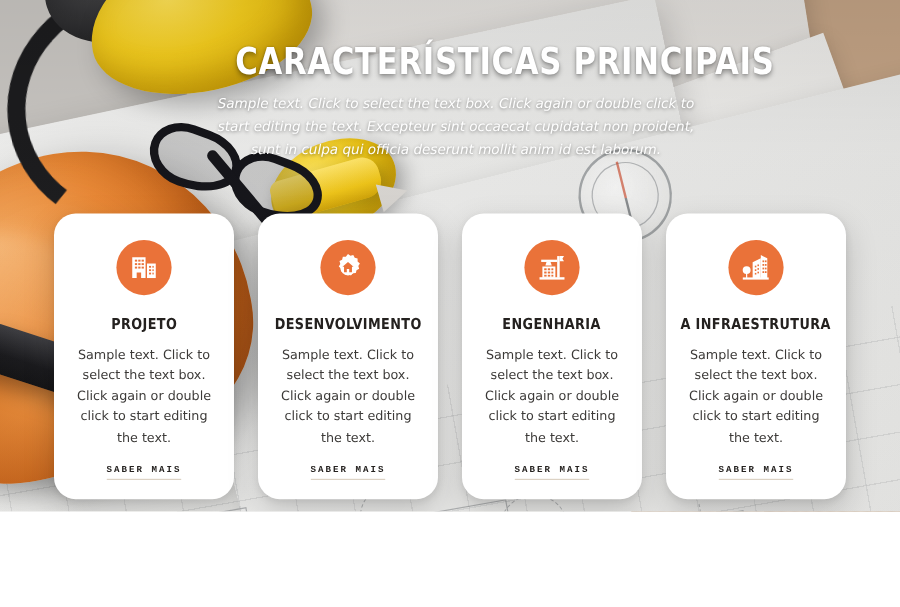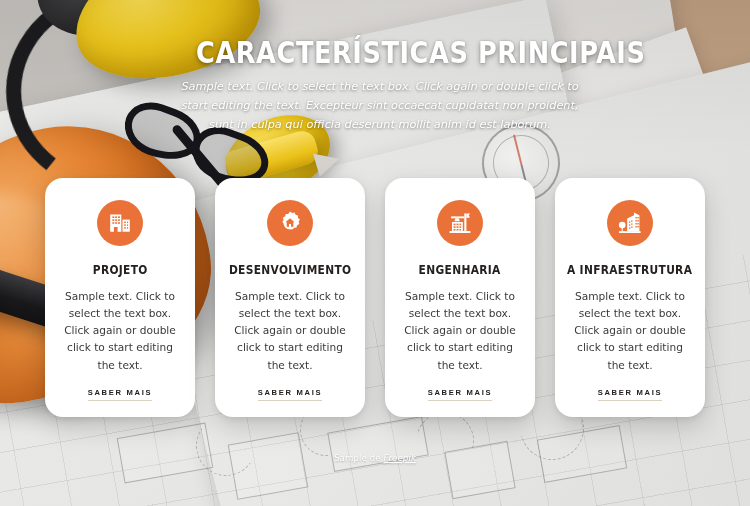--- a/index.html
+++ b/index.html
@@ -8,21 +8,21 @@
   html, body {
     width: 750px;
     height: 506px;
     overflow: hidden;
     font-family: "Liberation Sans", sans-serif;
   }
 
   #page {
     position: relative;
     width: 750px;
-    height: 506px;
+    height: 426px;
     overflow: hidden;
     background: #c9c6c2;
   }
 
   
   .bg-layer { position: absolute; inset: 0; overflow: hidden; }
 
   
   .bg-wood {
     position: absolute;
@@ -324,21 +324,21 @@
   .card-body {
     margin-top: 11px;
     font-family: "DejaVu Sans", sans-serif;
     font-size: 10.6px;
     line-height: 1.62;
     color: #3c3a38;
   }
   .card-cta {
     margin-top: auto;
     padding-top: 14px;
-    font-family: Liberation Sans, sans-serif;
+    font-family: Liberation Mono, monospace;
     font-weight: 700;
     font-size: 7.6px;
     letter-spacing: 1.7px;
     color: #24211f;
     cursor: pointer;
     text-decoration: none;
     display: inline-block;
   }
   .card-cta span {
     display: inline-block;

